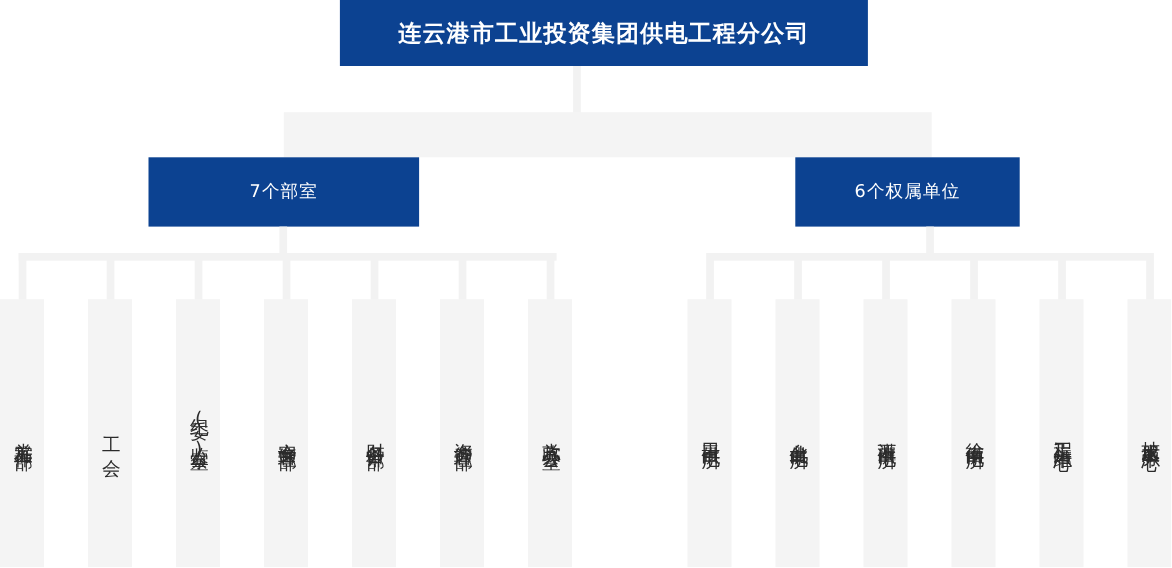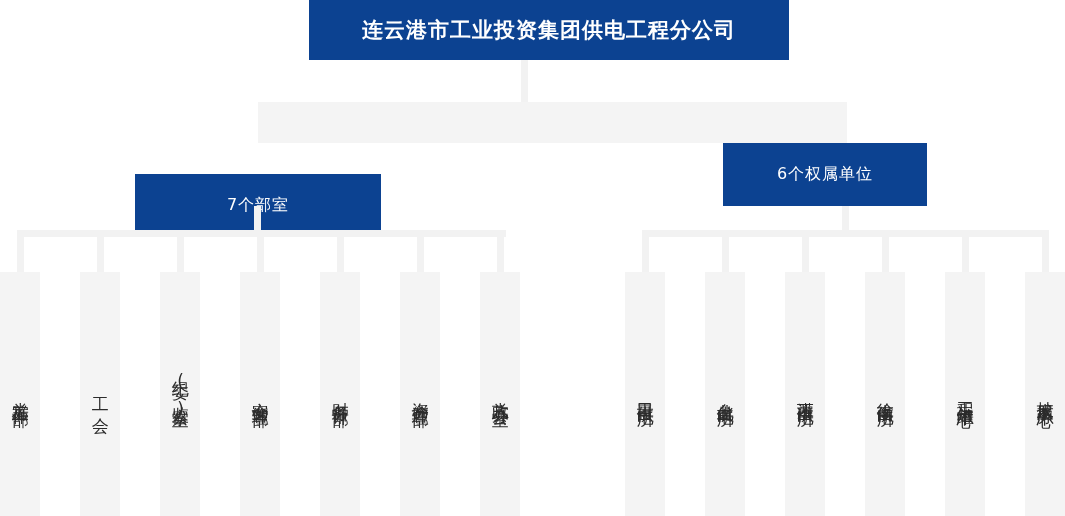--- a/index.html
+++ b/index.html
@@ -38,21 +38,20 @@
     font-size: 21px;
     font-weight: bold;
     margin-left: 24px;
   }
   #group-node-left {
     left: 135px;
     top: 143px;
     width: 246px;
     height: 63px;
     font-size: 16px;
-    margin-top: 31px;
   }
   #group-node-right {
     left: 723px;
     top: 143px;
     width: 204px;
     height: 63px;
     font-size: 16px;
   }
 
   

